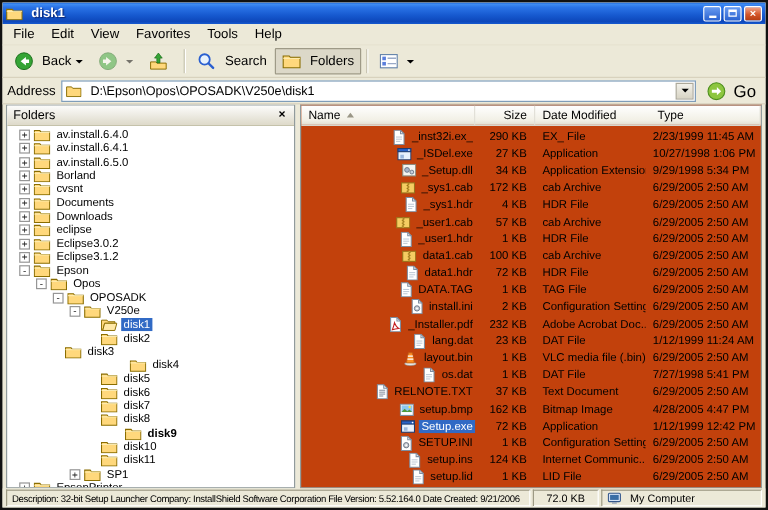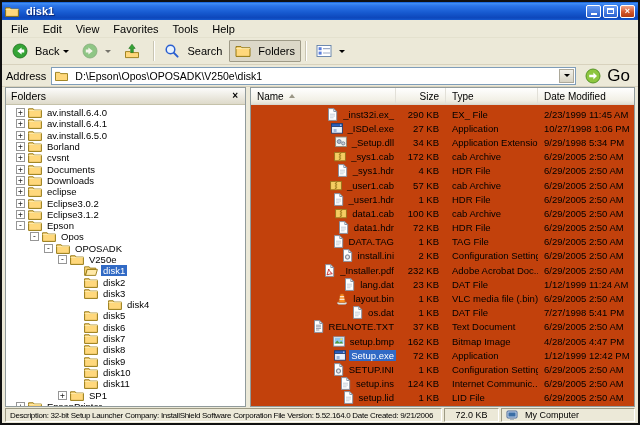--- a/index.html
+++ b/index.html
@@ -29,21 +29,21 @@
   .tool-btn.disabled{opacity:.5;}
   .tsep{width:1px;height:20px;background:#C9C5B2;margin:0 3px;box-shadow:1px 0 0 #fff;}
   .dd{width:0;height:0;border-left:3px solid transparent;border-right:3px solid transparent;border-top:3px solid #000;}
 
   
   .addressbar{height:22px;flex:none;display:flex;align-items:center;gap:5px;padding:1px 4px;background:#ECE9D8;border-bottom:1px solid #D8D2BD;}
   .addr-label{font-size:11px;color:#000;}
   .addr-field{flex:1;height:18px;background:#fff;border:1px solid #7F9DB9;display:flex;align-items:center;gap:4px;padding:0 1px 0 3px;font-size:10.5px;}
   .addr-text{flex:1;white-space:nowrap;overflow:hidden;}
   .addr-drop{width:15px;height:14px;background:linear-gradient(#F2F1EA,#D8D4C4);border:1px solid #ACA899;display:flex;align-items:center;justify-content:center;}
-  .go-btn{display:flex;align-items:center;gap:3px;font-size:17px;padding:0 4px;}
+  .go-btn{display:flex;align-items:center;gap:3px;font-size:14px;padding:0 4px;}
 
   
   .content{flex:1;display:flex;padding:0 3px;overflow:hidden;}
   .folders-pane{width:241px;flex:none;background:#fff;border:1px solid #919B9C;display:flex;flex-direction:column;overflow:hidden;}
   .pane-header{height:17px;flex:none;display:flex;align-items:center;padding:0 5px;font-size:10.5px;
     background:linear-gradient(180deg,#FCFCFB,#DEDACA);border-bottom:1px solid #C5C2AA;}
   .pane-header .hx{margin-left:auto;font-size:10px;font-weight:bold;line-height:10px;padding:0 2px;}
   .tree{flex:1;overflow:hidden;padding-top:2px;}
   .tree-row{height:11.3px;display:flex;align-items:center;font-size:9.5px;line-height:11px;white-space:nowrap;overflow:hidden;}
   .expander{width:9px;height:9px;flex:none;border:1px solid #969696;background:#fff;font-family:"DejaVu Sans Mono",monospace;font-size:8px;line-height:7px;text-align:center;color:#222;margin-right:3px;}
@@ -357,81 +357,81 @@
           <div class="tree-row" style="padding-left: 66px;">
             <span class="expander blank"></span>
             <span class="ficon">
               <svg width="14" height="11" viewBox="0 0 14 11">
                 <path d="M.6 1.8h4.6l1 1.3h7.2v7.3H.6z" fill="#FFD87C" stroke="#8a6d00" stroke-width=".9"></path>
                 <path d="M.6 3.4h12.8" stroke="#FFF0B8" stroke-width=".8"></path>
               </svg>
             </span>
             <span class="tree-label">disk2</span>
           </div>
+          <div class="tree-row" style="padding-left: 36px;">
+            <span class="expander blank"></span>
+            <span class="ficon">
+              <svg width="14" height="11" viewBox="0 0 14 11">
+                <path d="M.6 1.8h4.6l1 1.3h7.2v7.3H.6z" fill="#FFD87C" stroke="#8a6d00" stroke-width=".9"></path>
+                <path d="M.6 3.4h12.8" stroke="#FFF0B8" stroke-width=".8"></path>
+              </svg>
+            </span>
+            <span class="tree-label">disk3</span>
+          </div>
+          <div class="tree-row" style="padding-left: 90px;">
+            <span class="expander blank"></span>
+            <span class="ficon">
+              <svg width="14" height="11" viewBox="0 0 14 11">
+                <path d="M.6 1.8h4.6l1 1.3h7.2v7.3H.6z" fill="#FFD87C" stroke="#8a6d00" stroke-width=".9"></path>
+                <path d="M.6 3.4h12.8" stroke="#FFF0B8" stroke-width=".8"></path>
+              </svg>
+            </span>
+            <span class="tree-label">disk4</span>
+          </div>
           <div class="tree-row" style="padding-left: 66px;">
             <span class="expander blank"></span>
             <span class="ficon">
               <svg width="14" height="11" viewBox="0 0 14 11">
                 <path d="M.6 1.8h4.6l1 1.3h7.2v7.3H.6z" fill="#FFD87C" stroke="#8a6d00" stroke-width=".9"></path>
                 <path d="M.6 3.4h12.8" stroke="#FFF0B8" stroke-width=".8"></path>
               </svg>
             </span>
-            <span class="tree-label">disk3</span>
-          </div>
-          <div class="tree-row" style="padding-left: 90px;">
-            <span class="expander blank"></span>
-            <span class="ficon">
-              <svg width="14" height="11" viewBox="0 0 14 11">
-                <path d="M.6 1.8h4.6l1 1.3h7.2v7.3H.6z" fill="#FFD87C" stroke="#8a6d00" stroke-width=".9"></path>
-                <path d="M.6 3.4h12.8" stroke="#FFF0B8" stroke-width=".8"></path>
-              </svg>
-            </span>
-            <span class="tree-label">disk4</span>
+            <span class="tree-label">disk5</span>
           </div>
           <div class="tree-row" style="padding-left: 66px;">
             <span class="expander blank"></span>
             <span class="ficon">
               <svg width="14" height="11" viewBox="0 0 14 11">
                 <path d="M.6 1.8h4.6l1 1.3h7.2v7.3H.6z" fill="#FFD87C" stroke="#8a6d00" stroke-width=".9"></path>
                 <path d="M.6 3.4h12.8" stroke="#FFF0B8" stroke-width=".8"></path>
               </svg>
             </span>
-            <span class="tree-label">disk5</span>
+            <span class="tree-label">disk6</span>
           </div>
           <div class="tree-row" style="padding-left: 66px;">
             <span class="expander blank"></span>
             <span class="ficon">
               <svg width="14" height="11" viewBox="0 0 14 11">
                 <path d="M.6 1.8h4.6l1 1.3h7.2v7.3H.6z" fill="#FFD87C" stroke="#8a6d00" stroke-width=".9"></path>
                 <path d="M.6 3.4h12.8" stroke="#FFF0B8" stroke-width=".8"></path>
               </svg>
             </span>
-            <span class="tree-label">disk6</span>
+            <span class="tree-label">disk7</span>
           </div>
           <div class="tree-row" style="padding-left: 66px;">
             <span class="expander blank"></span>
             <span class="ficon">
               <svg width="14" height="11" viewBox="0 0 14 11">
                 <path d="M.6 1.8h4.6l1 1.3h7.2v7.3H.6z" fill="#FFD87C" stroke="#8a6d00" stroke-width=".9"></path>
                 <path d="M.6 3.4h12.8" stroke="#FFF0B8" stroke-width=".8"></path>
               </svg>
             </span>
-            <span class="tree-label">disk7</span>
-          </div>
-          <div class="tree-row" style="padding-left: 66px;">
-            <span class="expander blank"></span>
-            <span class="ficon">
-              <svg width="14" height="11" viewBox="0 0 14 11">
-                <path d="M.6 1.8h4.6l1 1.3h7.2v7.3H.6z" fill="#FFD87C" stroke="#8a6d00" stroke-width=".9"></path>
-                <path d="M.6 3.4h12.8" stroke="#FFF0B8" stroke-width=".8"></path>
-              </svg>
-            </span>
             <span class="tree-label">disk8</span>
           </div>
-          <div class="tree-row" style="padding-left: 66px;">
+          <div class="tree-row" style="padding-left: 86px; font-weight: bold;">
             <span class="expander blank"></span>
             <span class="ficon">
               <svg width="14" height="11" viewBox="0 0 14 11">
                 <path d="M.6 1.8h4.6l1 1.3h7.2v7.3H.6z" fill="#FFD87C" stroke="#8a6d00" stroke-width=".9"></path>
                 <path d="M.6 3.4h12.8" stroke="#FFF0B8" stroke-width=".8"></path>
               </svg>
             </span>
             <span class="tree-label">disk9</span>
           </div>
           <div class="tree-row" style="padding-left: 66px;">
@@ -479,22 +479,22 @@
 
     <div class="splitter"></div>
 
     <div class="file-pane">
       <div class="col-headers">
         <span class="col c-name">
           <span>Name</span>
           <span class="sort-arrow"></span>
         </span>
         <span class="col c-size">Size</span>
+        <span class="col c-date">Date Modified</span>
         <span class="col c-type">Type</span>
-        <span class="col c-date">Date Modified</span>
       </div>
       <div class="rows" id="file-rows">
           <div class="file-row">
             <span class="cell cell-name">
               <span class="ficon">
                 <svg width="11" height="13" viewBox="0 0 11 13">
                   <path d="M1.5.6h5.3l2.9 2.9v8.9H1.5z" fill="#FFF" stroke="#7E8DA0" stroke-width=".9"></path>
                   <path d="M6.8.6v2.9h2.9" fill="none" stroke="#7E8DA0" stroke-width=".9"></path>
                   <path d="M3 6.2h5M3 8h5M3 9.8h3.6" stroke="#B9C4D1" stroke-width=".8"></path>
                 </svg>

